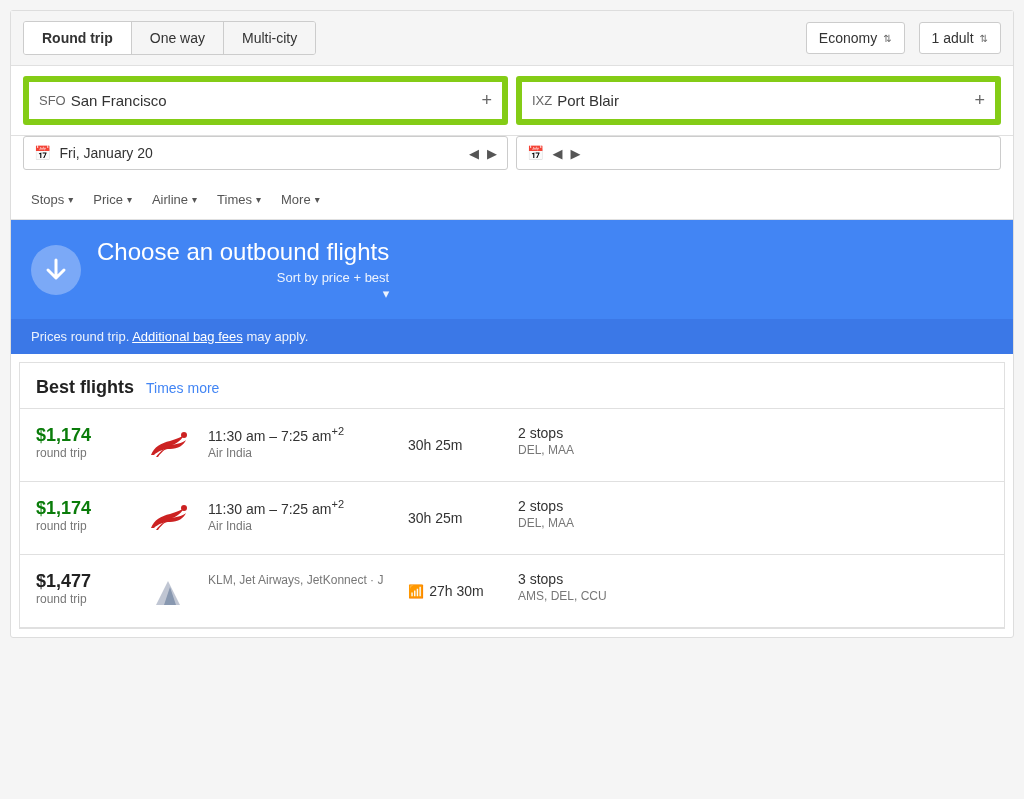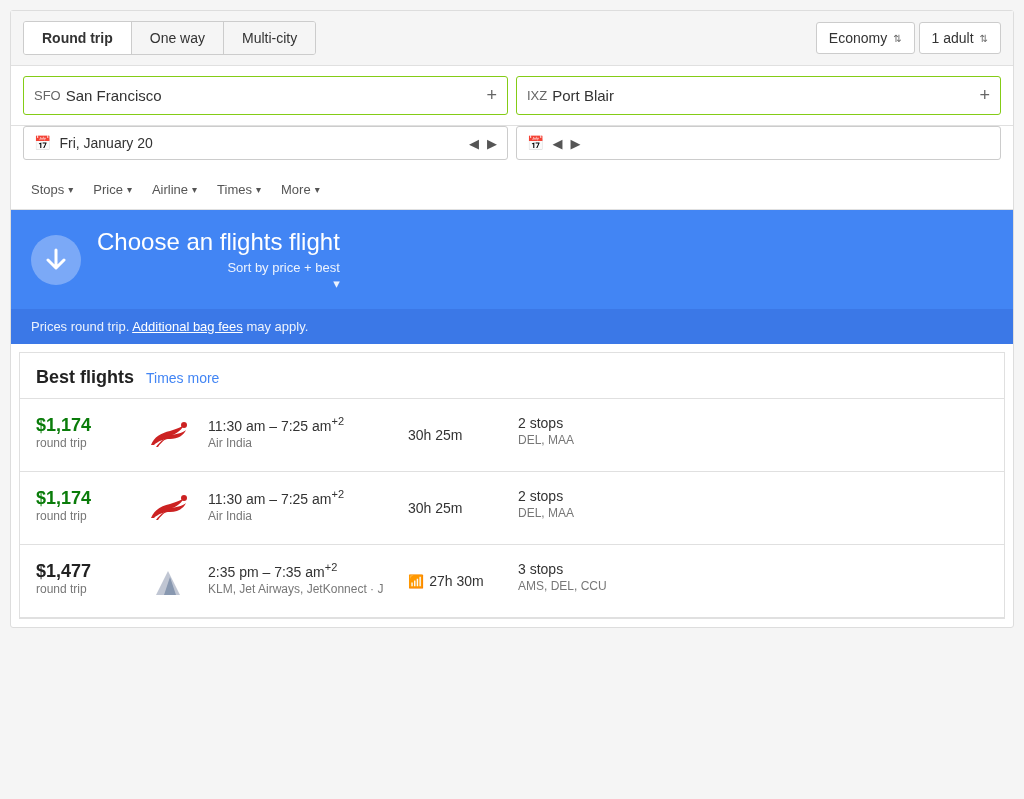--- a/index.html
+++ b/index.html
@@ -46,21 +46,21 @@
     .trip-type-btn:last-child {
       border-right: none;
     }
     .trip-type-btn.active {
       background: #fff;
       font-weight: bold;
     }
     .right-controls {
       margin-left: auto;
       display: flex;
-      gap: 4px;
+      gap: 14px;
     }
     .dropdown-btn {
       display: flex;
       align-items: center;
       gap: 6px;
       padding: 7px 12px;
       border: 1px solid #ccc;
       border-radius: 3px;
       background: #fff;
       cursor: pointer;
@@ -76,21 +76,21 @@
     .search-fields {
       display: flex;
       padding: 10px 12px;
       gap: 8px;
       border-bottom: 1px solid #e0e0e0;
     }
     .location-field {
       flex: 1;
       display: flex;
       align-items: center;
-      border: 1px solid #84cc16;
+      border: 6px solid #84cc16;
       border-radius: 3px;
       padding: 8px 10px;
       background: #fff;
     }
     .location-code {
       color: #666;
       font-size: 13px;
       margin-right: 5px;
     }
     .location-name {
@@ -384,21 +384,21 @@
   </div>
 
   <div class="blue-header">
     <div class="blue-main">
       <div class="down-circle">
         <svg width="28" height="28" viewBox="0 0 28 28">
           <path d="M14 4 L14 20 M6 14 L14 22 L22 14" stroke="white" stroke-width="3" fill="none" stroke-linecap="round" stroke-linejoin="round"></path>
         </svg>
       </div>
       <div class="blue-text">
-        <h2>Choose an flights flight</h2>
+        <h2>Choose an outbound flights</h2>
         <div class="sort-link">
           <span>Sort by price + best</span>
           <span>▾</span>
         </div>
       </div>
     </div>
     <div class="blue-sub">
       <span>Prices round trip.</span>
       <a href="#">Additional bag fees</a>
       <span>may apply.</span>
@@ -472,23 +472,20 @@
         <div class="price-label">round trip</div>
       </div>
       <div class="airline-logo">
         <svg class="klm-logo" viewBox="0 0 42 36">
 
           <polygon points="10,32 22,8 34,32" fill="#b0b8c8" opacity="0.8"></polygon>
           <polygon points="18,32 24,14 30,32" fill="#8898b0"></polygon>
         </svg>
       </div>
       <div class="flight-times">
-        <div class="time-range">
-          <span>2:35 pm – 7:35 am</span><span class="sup">+2</span>
-        </div>
         <div class="airline-name">KLM, Jet Airways, JetKonnect · J</div>
       </div>
       <div class="flight-duration">
         <span class="wifi-icon">📶</span>
         <span>27h 30m</span>
       </div>
       <div class="flight-stops">
         <div class="stops-count">3 stops</div>
         <div class="stops-detail">AMS, DEL, CCU</div>
       </div>

